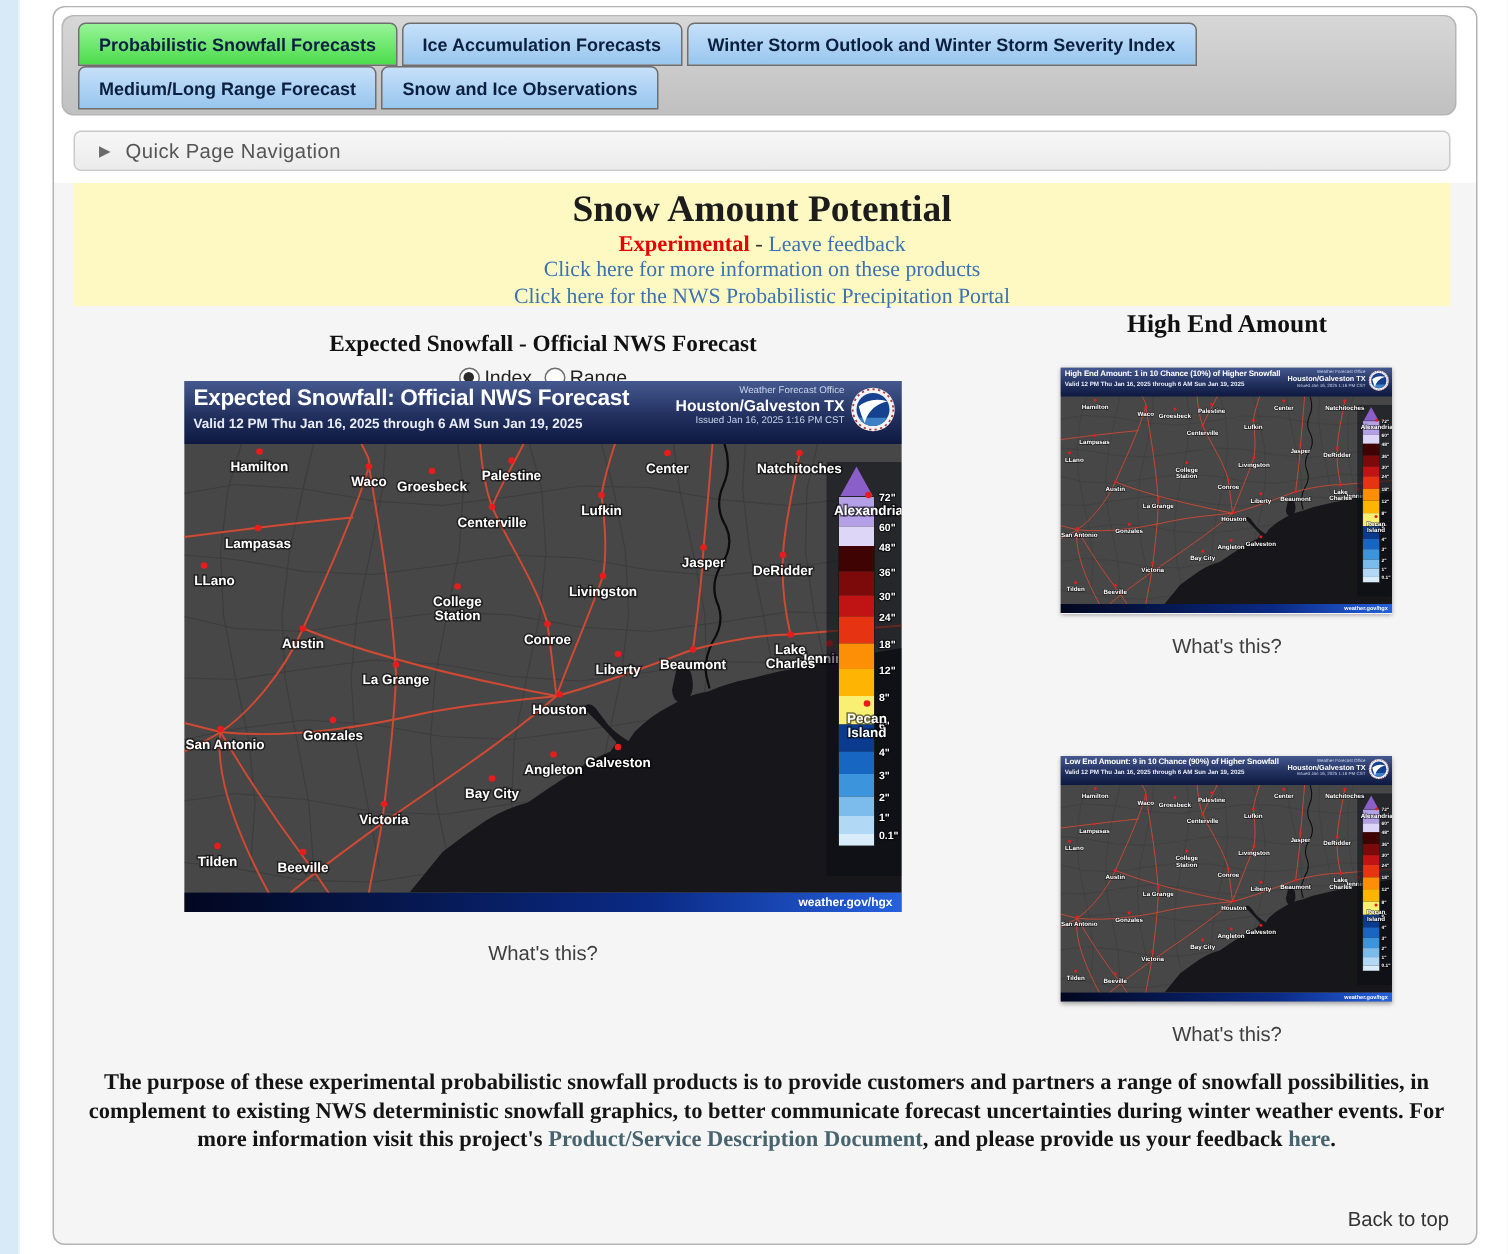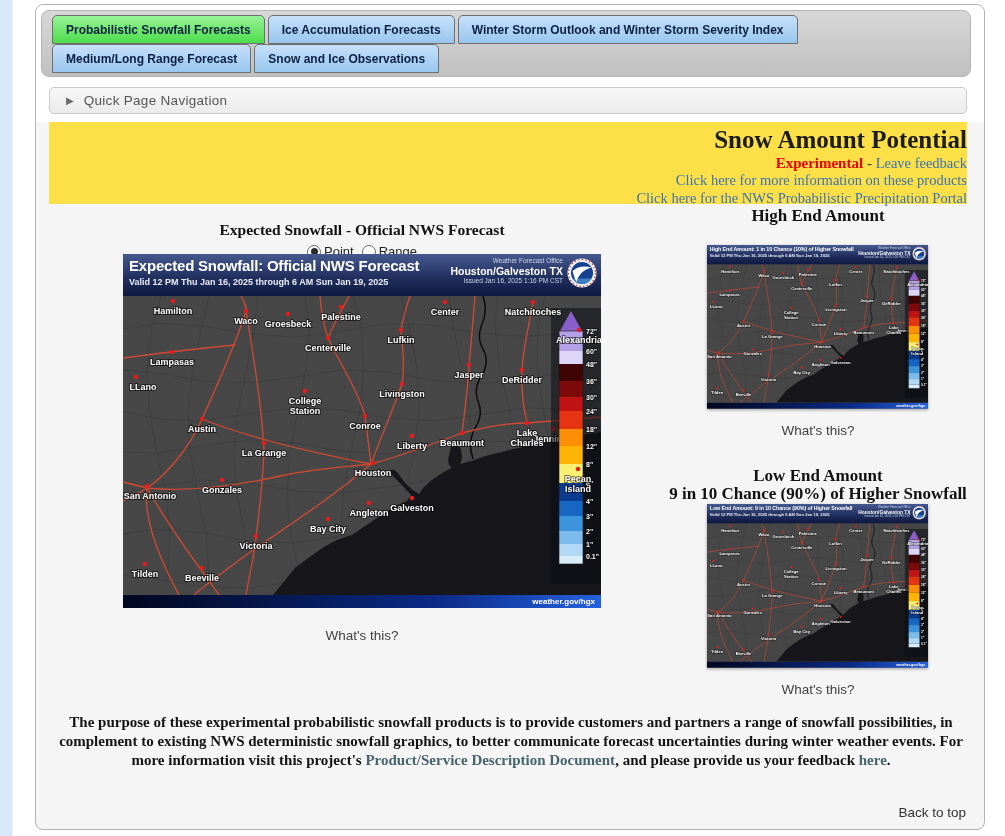--- a/index.html
+++ b/index.html
@@ -20,21 +20,21 @@
        background:linear-gradient(180deg,#c6e0fa,#98c6ee)}
   .tab.active{background:linear-gradient(180deg,#97f497,#4cdc4c)}
 
   
   .quicknav{position:absolute;left:13px;top:82px;width:918px;height:27px;border:1px solid #c9c9c9;border-radius:5px;
             background:linear-gradient(180deg,#f7f7f7,#ebebeb);display:flex;align-items:center;cursor:pointer;box-sizing:border-box}
   .qn-arrow{color:#6a6a6a;font-size:10px;margin:0 10px 0 16px}
   .qn-label{color:#555;font-size:13.5px;letter-spacing:.3px}
 
   
-  .bluebox{position:absolute;left:13px;top:117px;width:918px;height:82px;background:#fde047;text-align:right;
+  .bluebox{position:absolute;left:13px;top:117px;width:918px;height:82px;background:#fef9c3;text-align:center;
            font-family:"Liberation Serif",serif}
   .bluebox h1{margin:4px 0 1px 0;font-size:25px;font-weight:600;color:#1c1c1c;font-family:"Liberation Serif",serif}
   .hb-line{font-size:15px;line-height:16px;color:#333}
   .exp{color:#e30505;font-weight:600}
   .hb-link{color:#3a72b4;text-decoration:none;cursor:pointer;font-size:14.5px;line-height:16px}
 
   
   .main-title{position:absolute;left:87px;top:216px;width:478px;text-align:center;margin:0;
               font-family:"Liberation Serif",serif;font-size:15.5px;font-weight:bold;color:#111}
   .radios{position:absolute;left:87px;top:239px;width:478px;text-align:center;font-size:13px;color:#222}
@@ -103,21 +103,21 @@
     <div class="hb-line">
       <span class="exp">Experimental</span><span> - </span><a class="hb-link">Leave feedback</a>
     </div>
     <div><a class="hb-link">Click here for more information on these products</a></div>
     <div><a class="hb-link">Click here for the NWS Probabilistic Precipitation Portal</a></div>
   </div>
 
   <h2 class="main-title">Expected Snowfall - Official NWS Forecast</h2>
   <div class="radios" id="radios"><label class="radio-wrap">
         <span class="radio sel"></span>
-        <span class="radio-label">Point</span>
+        <span class="radio-label">Index</span>
       </label><label class="radio-wrap">
         <span class="radio"></span>
         <span class="radio-label">Range</span>
       </label></div>
 
   <div class="map-slot" style="left:87px;top:249px">
       <div class="map">
         <div class="map-header">
           <div class="mh-left">
             <div class="mh-title">Expected Snowfall: Official NWS Forecast</div>
@@ -456,24 +456,20 @@
               <text class="city-lbl" x="455" y="195.5">Island</text>
             </g>
             <style>.city-lbl{fill:#fff;font-size:9px;font-weight:600;text-anchor:middle;font-family:"Liberation Sans",sans-serif;paint-order:stroke;stroke:rgba(0,0,0,.55);stroke-width:2px}.cb-lbl{fill:#fff;font-size:7px;font-weight:700;font-family:"Liberation Sans",sans-serif;paint-order:stroke;stroke:rgba(0,0,0,.6);stroke-width:1.5px}</style>
           </svg>
           <div class="map-footer"><span>weather.gov/hgx</span></div>
         </div>
       </div>
     </div>
   <a class="whats" style="left:617px;top:418px;width:330px">What's this?</a>
 
-  <h2 class="side-title" style="top:462px">
-    <span>Low End Amount</span><br>
-    <span>9 in 10 Chance (90%) of Higher Snowfall</span>
-  </h2>
   <div class="map-slot small" style="left:671px;top:499px">
       <div class="scaled">
         <div class="map">
           <div class="map-header">
             <div class="mh-left">
               <div class="mh-title alt">Low End Amount: 9 in 10 Chance (90%) of Higher Snowfall</div>
               <div class="mh-valid">Valid 12 PM Thu Jan 16, 2025 through 6 AM Sun Jan 19, 2025</div>
             </div>
             <div class="mh-right">
               <div class="mh-wfo">Weather Forecast Office</div>

